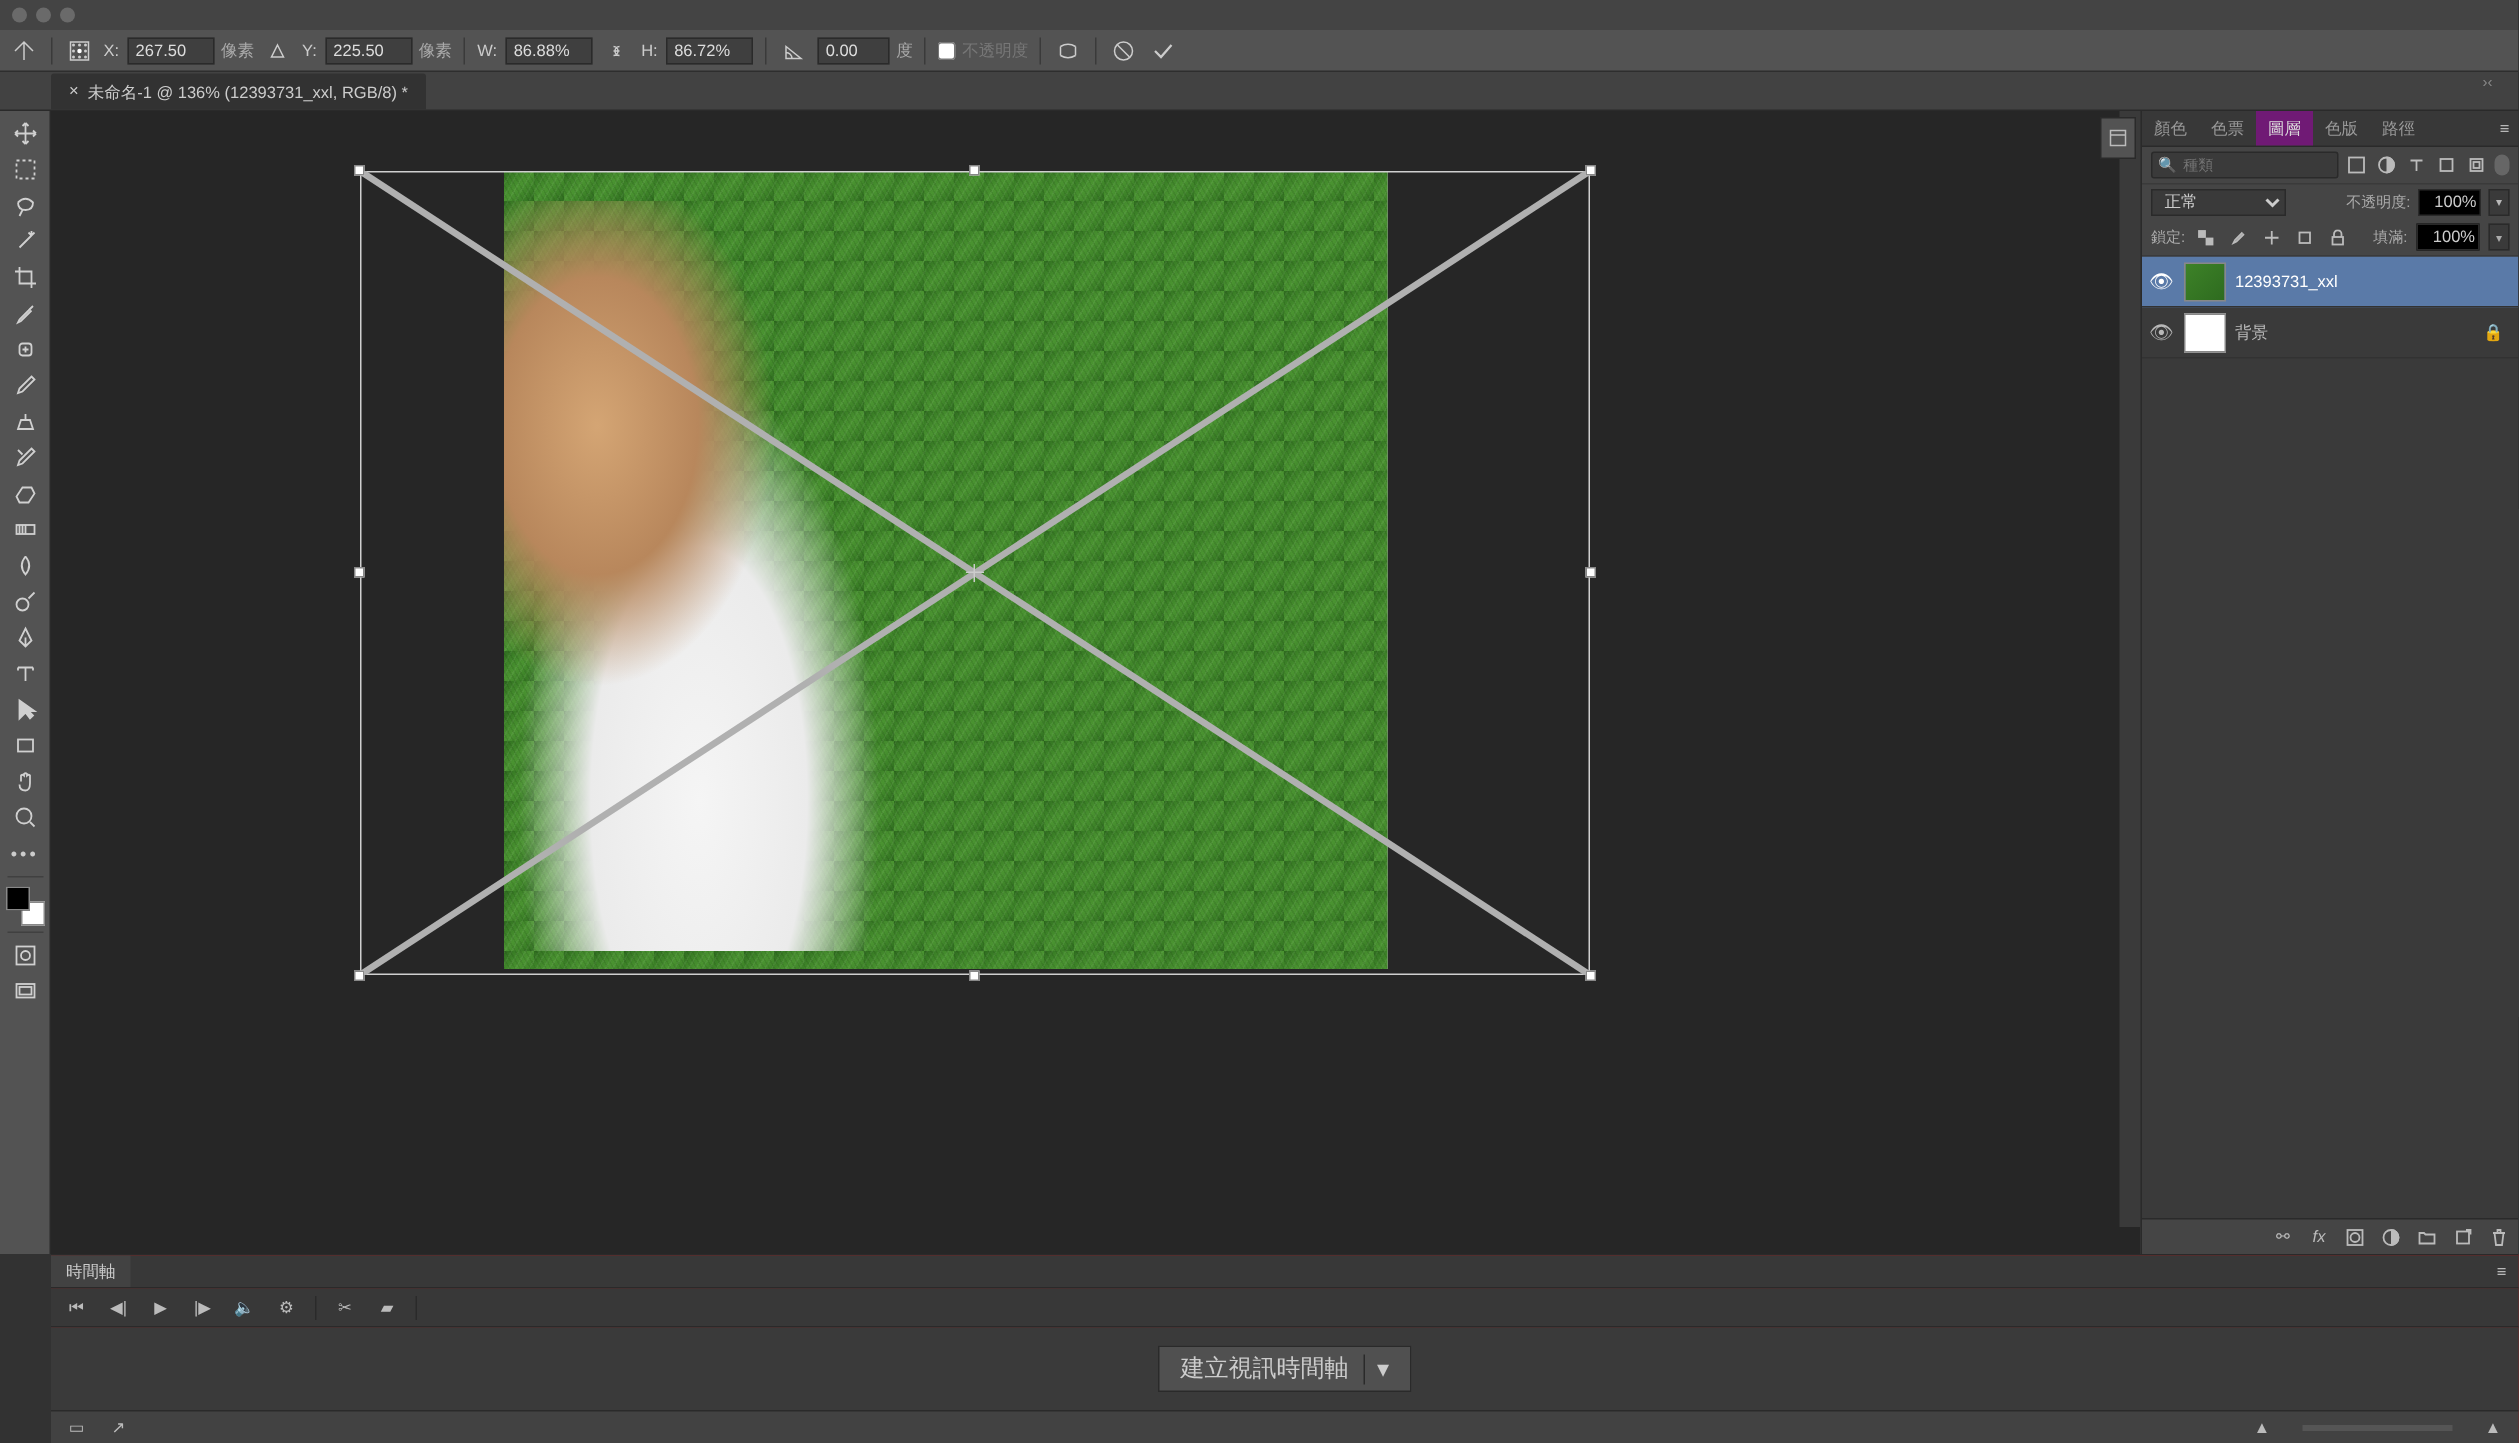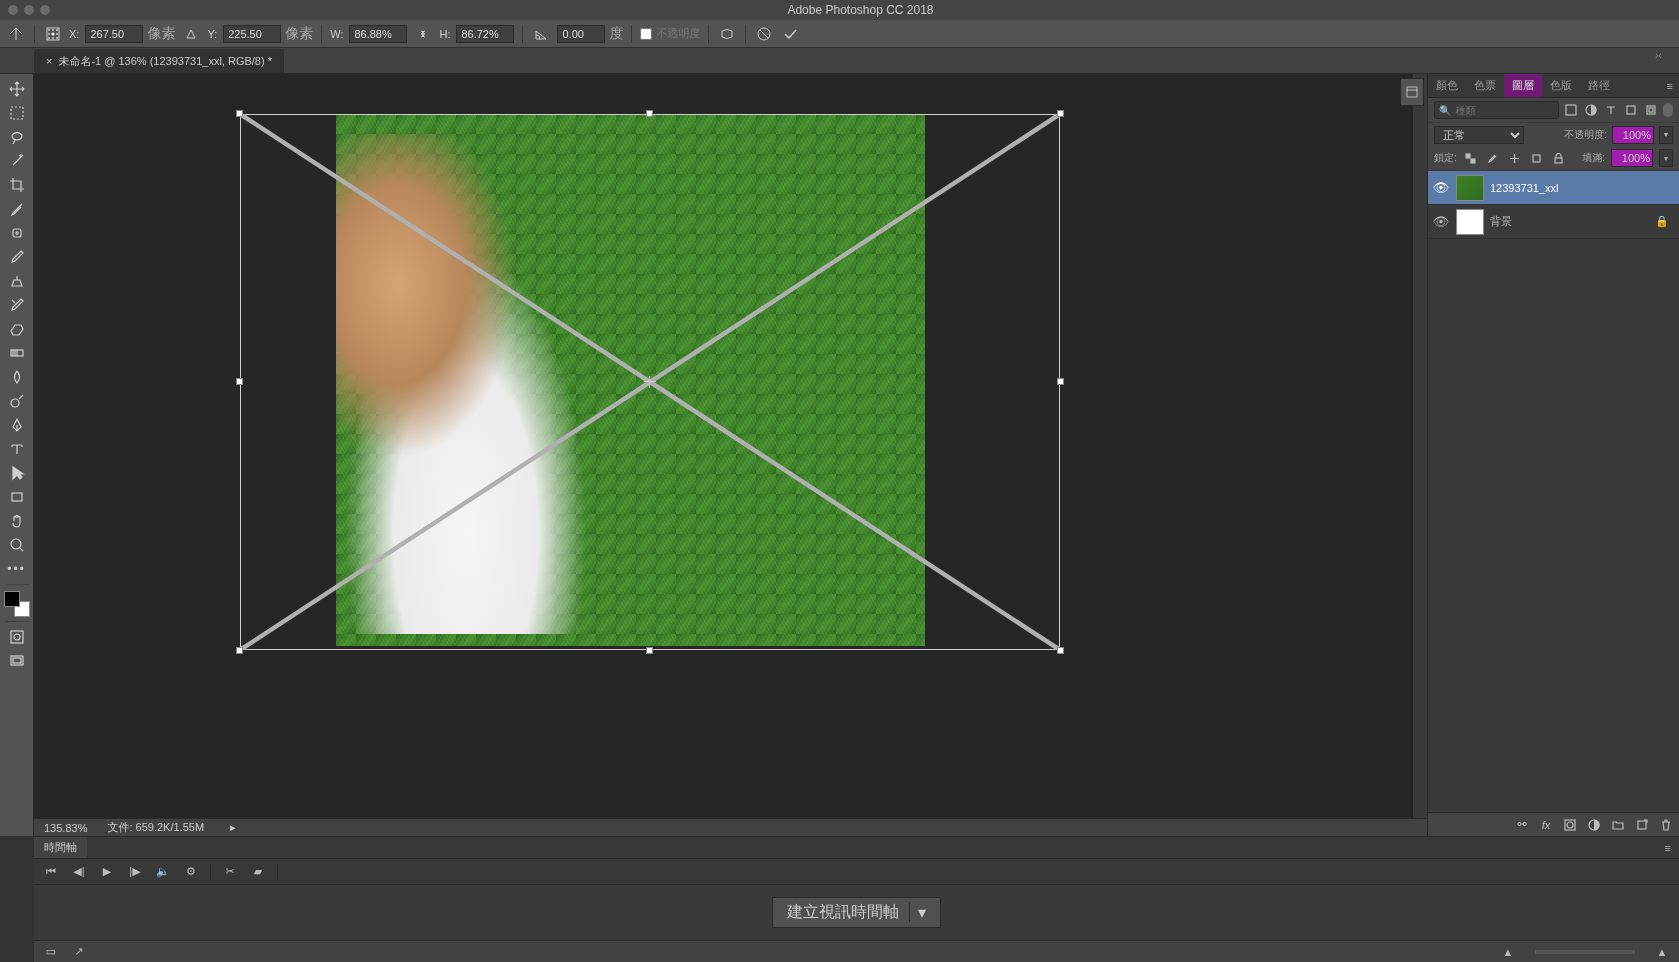--- a/index.html
+++ b/index.html
@@ -10,21 +10,21 @@
 .window-controls { display: flex; gap: 6px; }
 .window-dot { width: 10px; height: 10px; border-radius: 50%; background: #6a6a6a; }
 .title-text { flex: 1; text-align: center; color: #cccccc; font-size: 12px; }
 
 
 .options-bar { height: 28px; background: #535353; display: flex; align-items: center; padding: 0 6px; gap: 6px; border-bottom: 1px solid #2e2e2e; }
 .opt-icon { width: 20px; height: 20px; display: flex; align-items: center; justify-content: center; cursor: pointer; }
 .opt-sep { width: 1px; height: 18px; background: #3a3a3a; margin: 0 2px; }
 .opt-label { color: #ccc; font-size: 11px; }
 .opt-input { background: #3f3f3f; border: 1px solid #2a2a2a; color: #ddd; width: 58px; height: 18px; padding: 0 4px; font-size: 11px; }
-.opt-unit { color: #aaa; font-size: 14px; margin-left: -2px; }
+.opt-unit { color: #aaa; font-size: 11px; margin-left: -2px; }
 .opt-check { display: flex; align-items: center; gap: 4px; }
 .opt-check input { width:12px; height:12px; }
 
 
 .collapse-right { position: absolute; right: 4px; top: 50px; width: 20px; height: 10px; color:#888; cursor:pointer; font-size:10px; }
 
 
 .tab-bar { height: 26px; background: #424242; display: flex; align-items: flex-end; padding-left: 34px; border-bottom: 1px solid #2a2a2a;}
 .doc-tab { height: 24px; background: #323232; padding: 4px 12px; color: #ccc; font-size: 11px; display: flex; align-items: center; gap: 6px; border-top-left-radius: 2px; border-top-right-radius: 2px;}
 .doc-tab .close { font-size: 11px; cursor: pointer; }
@@ -71,21 +71,21 @@
 .ptab { padding: 4px 8px; font-size: 11px; color: #999; cursor: pointer; }
 .ptab.active { background: #701a75; color: #ddd; }
 .ptab-menu{ margin-left:auto; padding:4px 6px; cursor:pointer;}
 .panel-row { height: 24px; display: flex; align-items: center; padding: 0 6px; gap: 4px; background:#454545;}
 .panel-row2 { height: 24px; display: flex; align-items: center; padding: 0 6px; gap: 5px; background:#454545; border-top:1px solid #3a3a3a;justify-content:space-between;}
 .search-box { flex:1; background:#3a3a3a; border:1px solid #2a2a2a; height:18px; display:flex; align-items:center; padding:0 4px; gap:4px; border-radius:2px;}
 .search-box input{ background:transparent; border:none; color:#aaa; font-size:10px; width:100%; outline:none;}
 .mini-icon { width:16px; height:16px; display:flex; align-items:center; justify-content:center; cursor:pointer; color:#bbb;}
 .mini-icon svg{ stroke:#bbb; fill:none; stroke-width:1.2;}
 .blend-select{ background:#3a3a3a; border:1px solid #2a2a2a; color:#ccc; height:18px; width:90px; font-size:11px; padding:0 4px;}
-.pct-input{ background:#a21caf; border:1px solid #2a2a2a; color:#ccc; height:18px; width:42px; font-size:11px; text-align:right; padding:0 2px;}
+.pct-input{ background:#000000; border:1px solid #2a2a2a; color:#ccc; height:18px; width:42px; font-size:11px; text-align:right; padding:0 2px;}
 .pct-btn{ background:#3a3a3a; border:1px solid #2a2a2a; width:14px; height:18px; display:flex; align-items:center; justify-content:center; font-size:8px; cursor:pointer;}
 .lock-row{ display:flex; align-items:center; gap:6px; padding:3px 6px; background:#454545; font-size:10px; color:#aaa; border-bottom:1px solid #3a3a3a;}
 .lock-icons{ display:flex; gap:6px;}
 
 .layers-list { flex: 1; background: #3a3a3a; overflow-y: auto; }
 .layer-item { height: 34px; display: flex; align-items: center; padding: 0 4px; gap: 6px; border-bottom: 1px solid #323232; cursor: pointer;}
 .layer-item.selected { background: #5a7aa8; color:#fff;}
 .layer-eye { width:18px; text-align:center; font-size:13px;}
 .layer-thumb { width: 28px; height: 26px; background: #fff; border: 1px solid #888; display:flex; align-items:center; justify-content:center; overflow:hidden;}
 .layer-thumb.grass{ background: linear-gradient(135deg, #3d8228, #2e6b1f);}
@@ -113,21 +113,20 @@
 </style>
 </head>
 <body>
 
 <div class="title-bar">
   <div class="window-controls">
     <div class="window-dot"></div>
     <div class="window-dot"></div>
     <div class="window-dot"></div>
   </div>
-  <div class="title-text">Adobe Photoshop CC 2018</div>
 </div>
 
 <div class="options-bar">
   <div class="opt-icon">
     <svg width="18" height="18" viewBox="0 0 18 18">
         <path d="M3 9 L9 3 L15 9 M9 3 L9 15" stroke="#ccc" fill="none"></path>
       </svg>
   </div>
   <div class="opt-sep"></div>
   <div class="opt-icon">
@@ -354,25 +353,20 @@
       <div class="handle h-tm"></div>
       <div class="handle h-tr"></div>
       <div class="handle h-ml"></div>
       <div class="handle h-mr"></div>
       <div class="handle h-bl"></div>
       <div class="handle h-bm"></div>
       <div class="handle h-br"></div>
       <div class="center-marker"></div>
     </div>
     <div class="scrollbar-v"></div>
-    <div class="canvas-status">
-      <span>135.83%</span>
-      <span><span>文件:</span> <span>659.2K/1.55M</span></span>
-      <span class="chevron">▸</span>
-    </div>
   </div>
 
   <div class="right-panels">
     <div class="panel-strip">
       <svg width="14" height="14" viewBox="0 0 14 14">
           <rect x="2" y="2" width="10" height="10" stroke="#bbb" fill="none"></rect>
           <path d="M2 5 L12 5" stroke="#bbb"></path>
         </svg>
     </div>
     <div class="panel-tabs">

